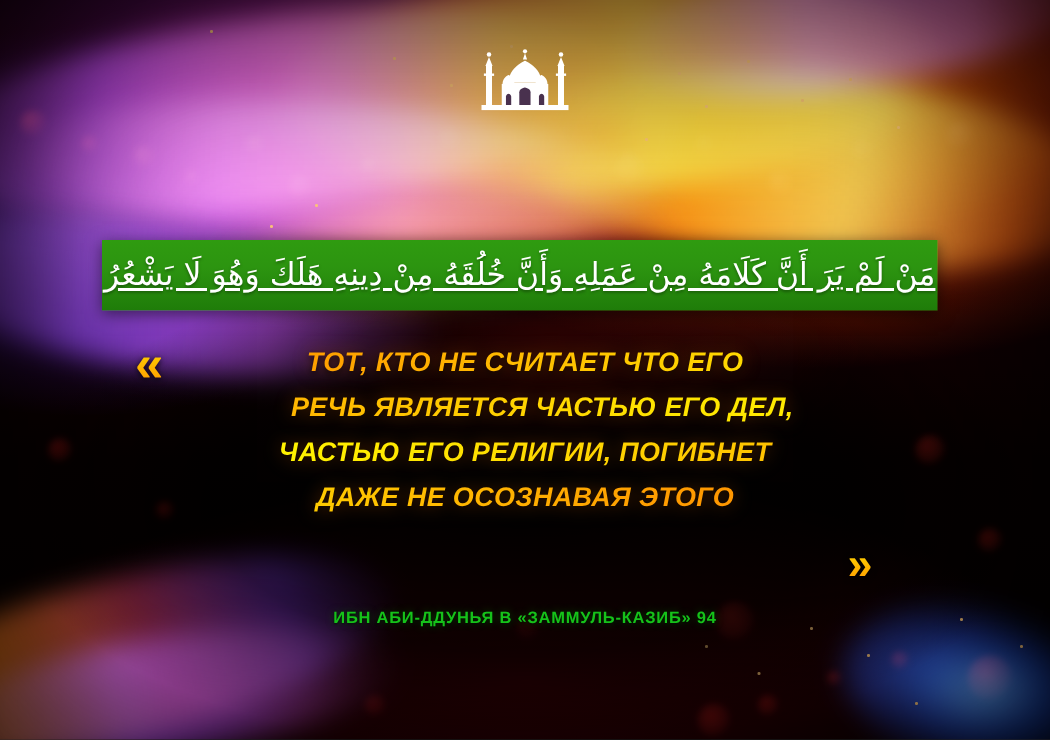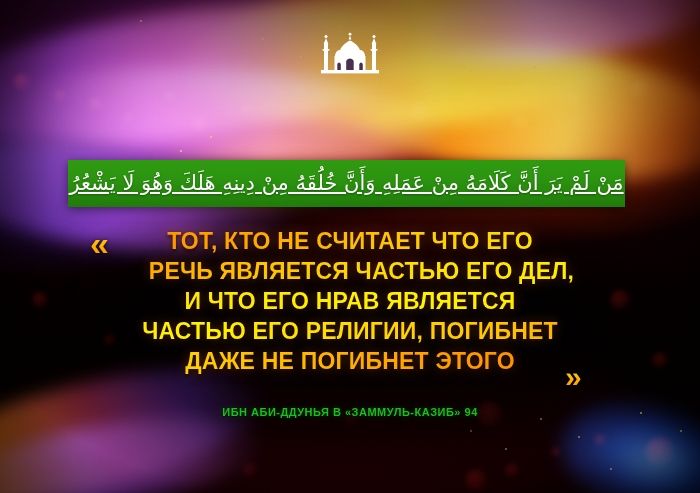--- a/index.html
+++ b/index.html
@@ -164,31 +164,32 @@
   
   .quote-block {
     position: absolute;
     left: 0; right: 0;
     top: 226px;
     z-index: 7;
     text-align: center;
   }
   .quote-line {
     position: relative;
-    font-size: 23px;
+    font-size: 18px;
     font-weight: bold;
     line-height: 30px;
     letter-spacing: 0.2px;
     white-space: nowrap;
     background: linear-gradient(92deg, #ff8a00 0%, #ffb200 26%, #ffe500 52%, #ffd400 74%, #ff9a05 100%);
     -webkit-background-clip: text;
     background-clip: text;
     color: transparent;
     -webkit-text-fill-color: transparent;
     filter: drop-shadow(0 0 6px rgba(255,110,0,0.35)) drop-shadow(0 2px 2px rgba(0,0,0,0.9));
+    font-style: italic;
   }
   .quote-line.l1 { background: linear-gradient(92deg,#ff7a00 0%,#ff9400 22%,#ffc800 58%,#ffe800 82%,#ffe000 100%);
                    -webkit-background-clip:text; background-clip:text; }
   .quote-line.l2 { background: linear-gradient(92deg,#ff8f00 0%,#ffb400 24%,#ffe200 60%,#fff000 88%,#ffe400 100%);
                    -webkit-background-clip:text; background-clip:text;margin-left:23px; }
   .quote-line.l3 { background: linear-gradient(92deg,#ffd000 0%,#ffe900 30%,#fff200 62%,#ffdc00 100%);
                    -webkit-background-clip:text; background-clip:text; }
   .quote-line.l4 { background: linear-gradient(92deg,#ffe000 0%,#fff200 28%,#ffc400 72%,#ff8a00 100%);
                    -webkit-background-clip:text; background-clip:text; }
   .quote-line.l5 { background: linear-gradient(92deg,#ffe600 0%,#ffd000 26%,#ff9e00 62%,#ff7a00 100%);
@@ -335,20 +336,19 @@
   <div class="arabic-band">
     <div class="arabic-text">مَنْ لَمْ يَرَ أَنَّ كَلَامَهُ مِنْ عَمَلِهِ وَأَنَّ خُلُقَهُ مِنْ دِينِهِ هَلَكَ وَهُوَ لَا يَشْعُرُ</div>
   </div>
 
   <div class="guillemet open">«</div>
   <div class="guillemet close">»</div>
 
   <div class="quote-block">
     <div class="quote-line l1">ТОТ, КТО НЕ СЧИТАЕТ ЧТО ЕГО</div>
     <div class="quote-line l2">РЕЧЬ ЯВЛЯЕТСЯ ЧАСТЬЮ ЕГО ДЕЛ,</div>
-    <div class="quote-line l3">И ЧТО ЕГО НРАВ ЯВЛЯЕТСЯ</div>
     <div class="quote-line l4">ЧАСТЬЮ ЕГО РЕЛИГИИ, ПОГИБНЕТ</div>
-    <div class="quote-line l5">ДАЖЕ НЕ ПОГИБНЕТ ЭТОГО</div>
+    <div class="quote-line l5">ДАЖЕ НЕ ОСОЗНАВАЯ ЭТОГО</div>
   </div>
 
   <div class="attribution">ИБН АБИ-ДДУНЬЯ В «ЗАММУЛЬ-КАЗИБ» 94</div>
 
 </div>
 
 </body></html>

